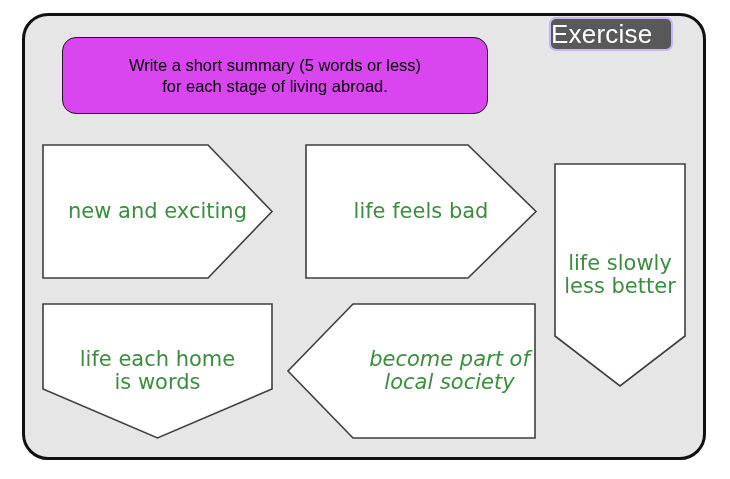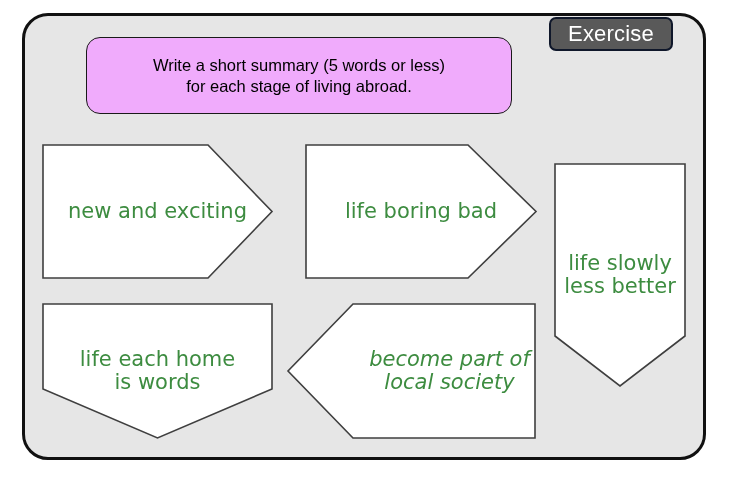--- a/index.html
+++ b/index.html
@@ -38,50 +38,48 @@
 
   
   .badge {
     position: absolute;
     left: 549px;
     top: 17px;
     width: 124px;
     height: 34px;
     box-sizing: border-box;
     background: #595959;
-    border: 2px solid #0f172a;
+    border: 2px solid #c4b5fd;
     border-radius: 7px;
     color: #ffffff;
-    font-size: 22px;
+    font-size: 26px;
     line-height: 30px;
-    text-align: center;
     letter-spacing: 0.2px;
     z-index: 20;
   }
 
   
   .instruction {
     position: absolute;
     left: 62px;
     top: 37px;
     width: 426px;
     height: 77px;
     box-sizing: border-box;
-    background: #f0abfc;
+    background: #d946ef;
     border: 1.5px solid #1a1a1a;
     border-radius: 14px;
     display: flex;
     flex-direction: column;
     align-items: center;
     justify-content: center;
     color: #000000;
     font-size: 16.5px;
     line-height: 21px;
     text-align: center;
-    margin-left: 24px;
   }
   .instruction span { display: block; white-space: nowrap; }
 
   
   .shape {
     position: absolute;
   }
   .shape svg {
     display: block;
     position: absolute;
@@ -151,21 +149,21 @@
     <div class="shape-label">
       <span>new and exciting</span>
     </div>
   </div>
 
   <div class="shape" id="shape-life-feels-bad">
     <svg width="232" height="135" viewBox="0 0 232 135">
       <polygon class="poly" points="1,1 163,1 231,67.5 163,134 1,134"></polygon>
     </svg>
     <div class="shape-label">
-      <span>life boring bad</span>
+      <span>life feels bad</span>
     </div>
   </div>
 
   <div class="shape" id="shape-life-slowly">
     <svg width="132" height="224" viewBox="0 0 132 224">
       <polygon class="poly" points="1,1 131,1 131,173 66,223 1,173"></polygon>
     </svg>
     <div class="shape-label">
       <span>life slowly</span>
       <span>less better</span>

